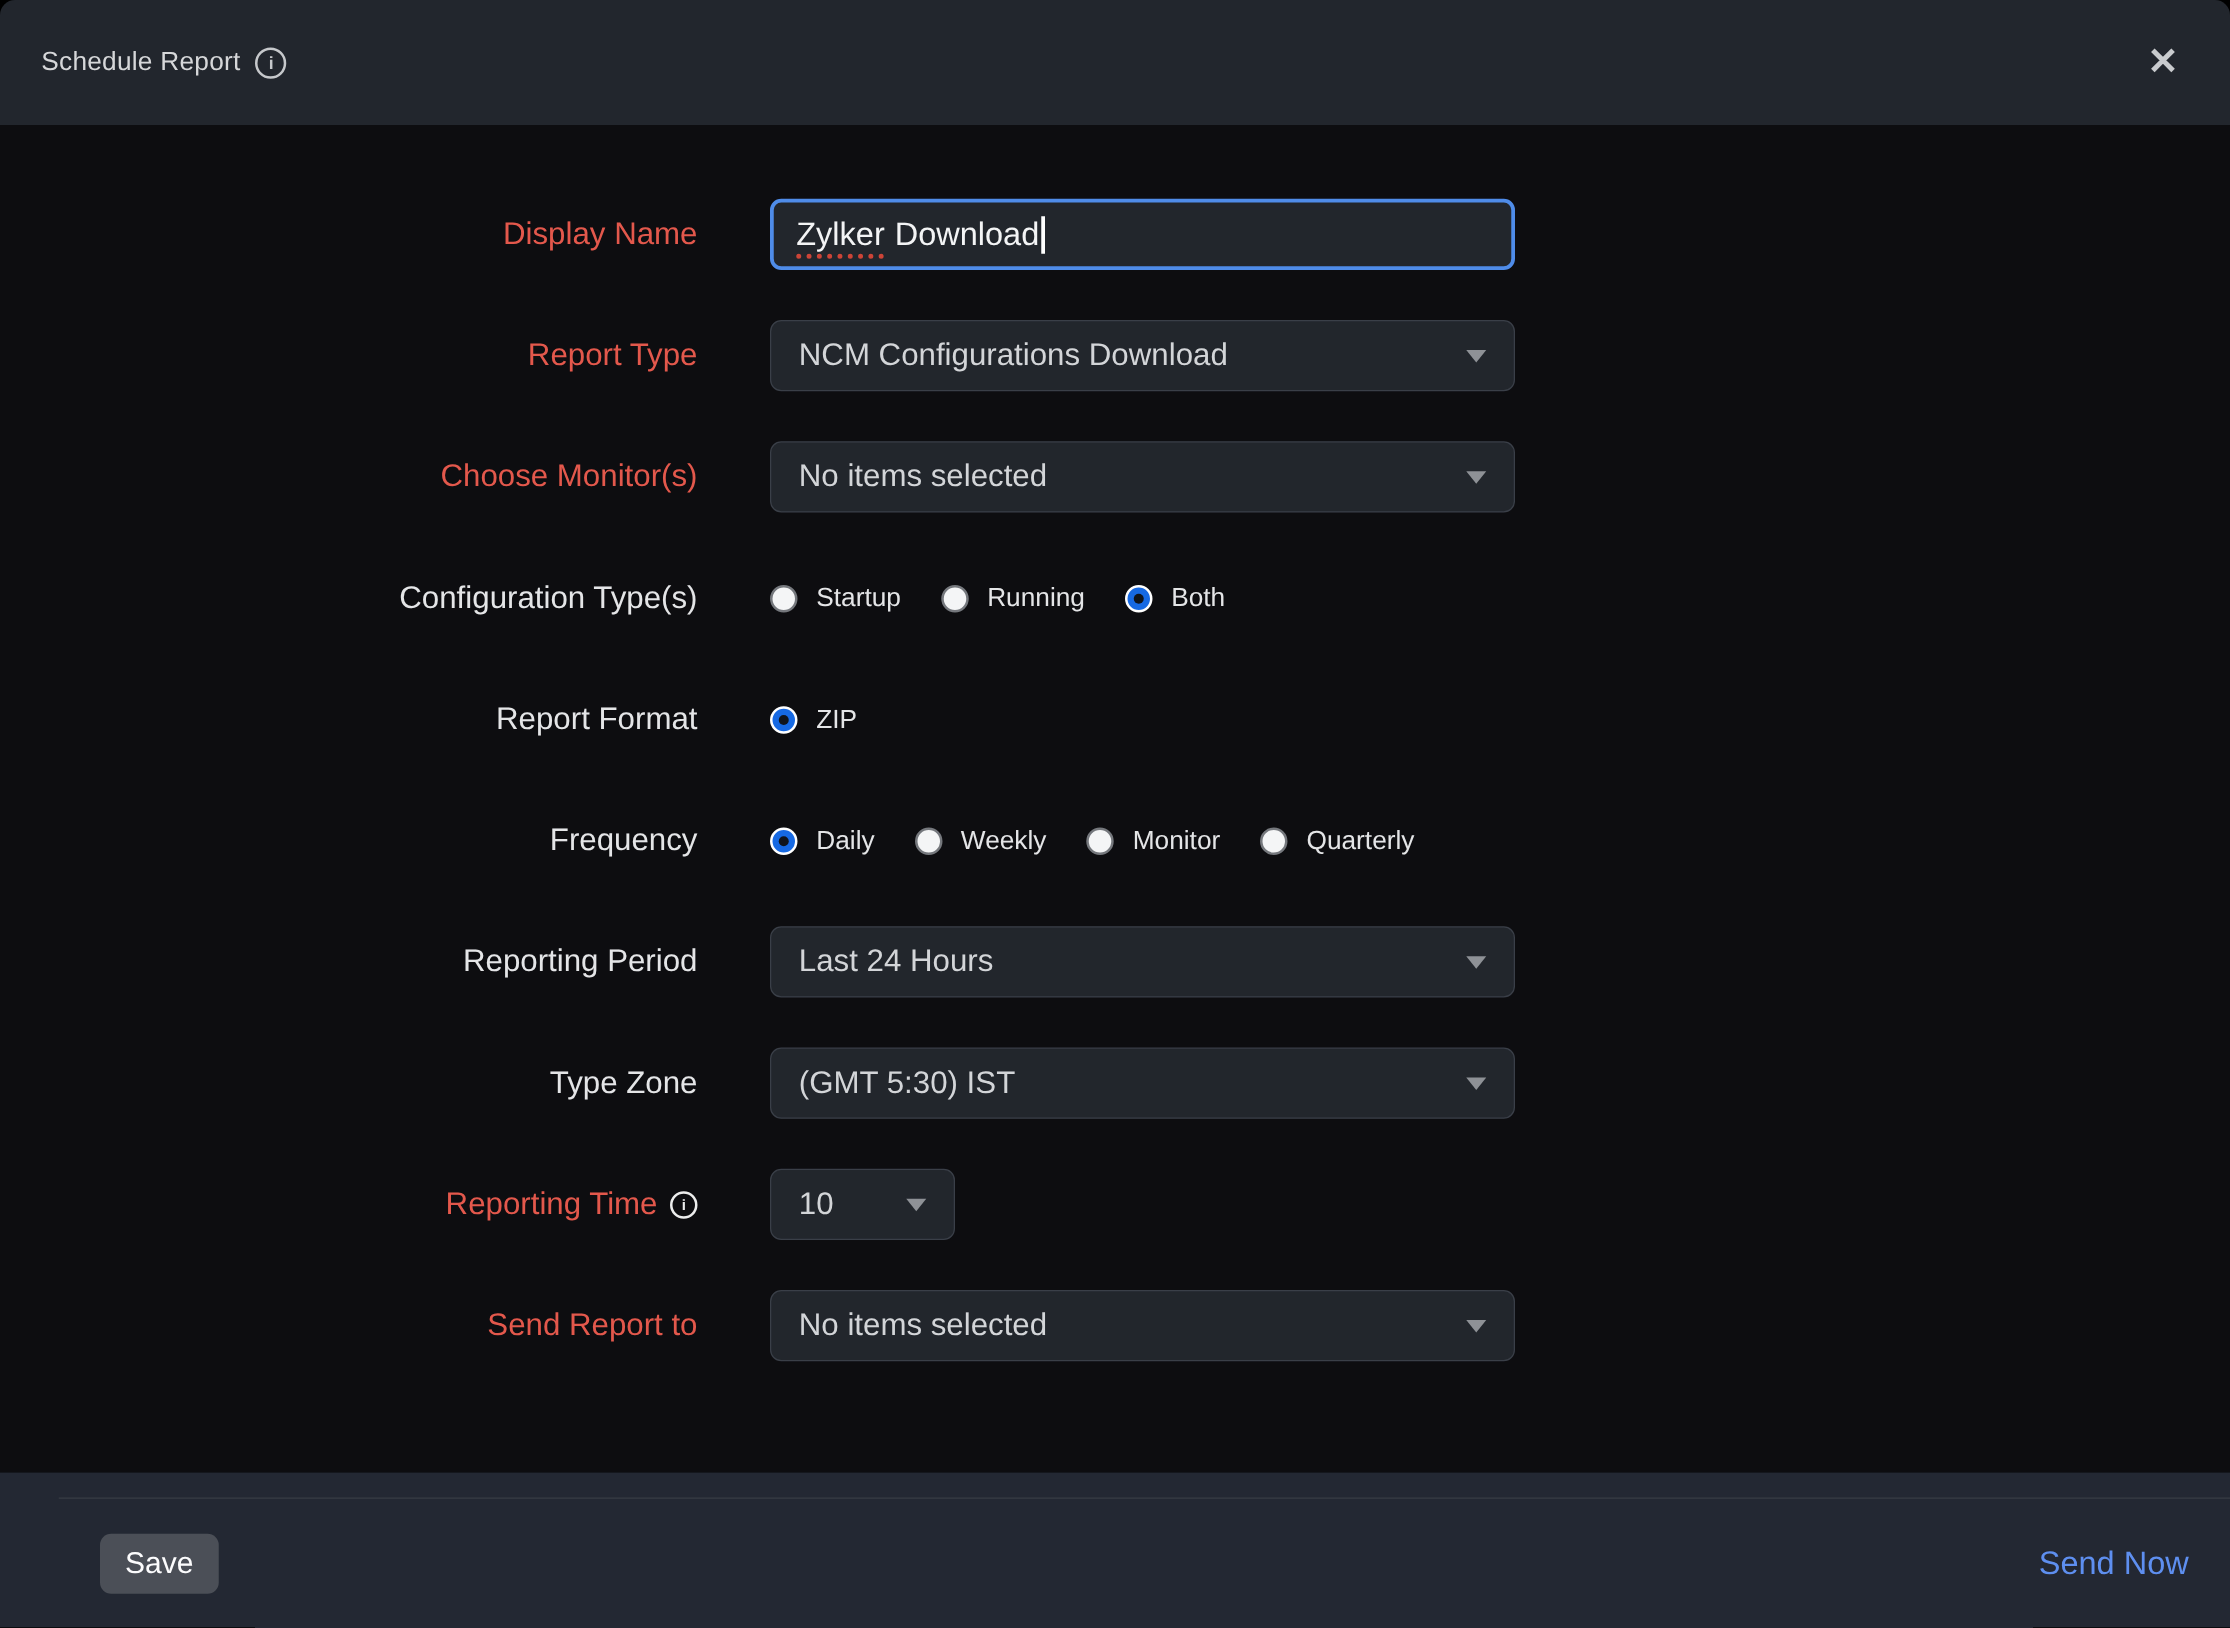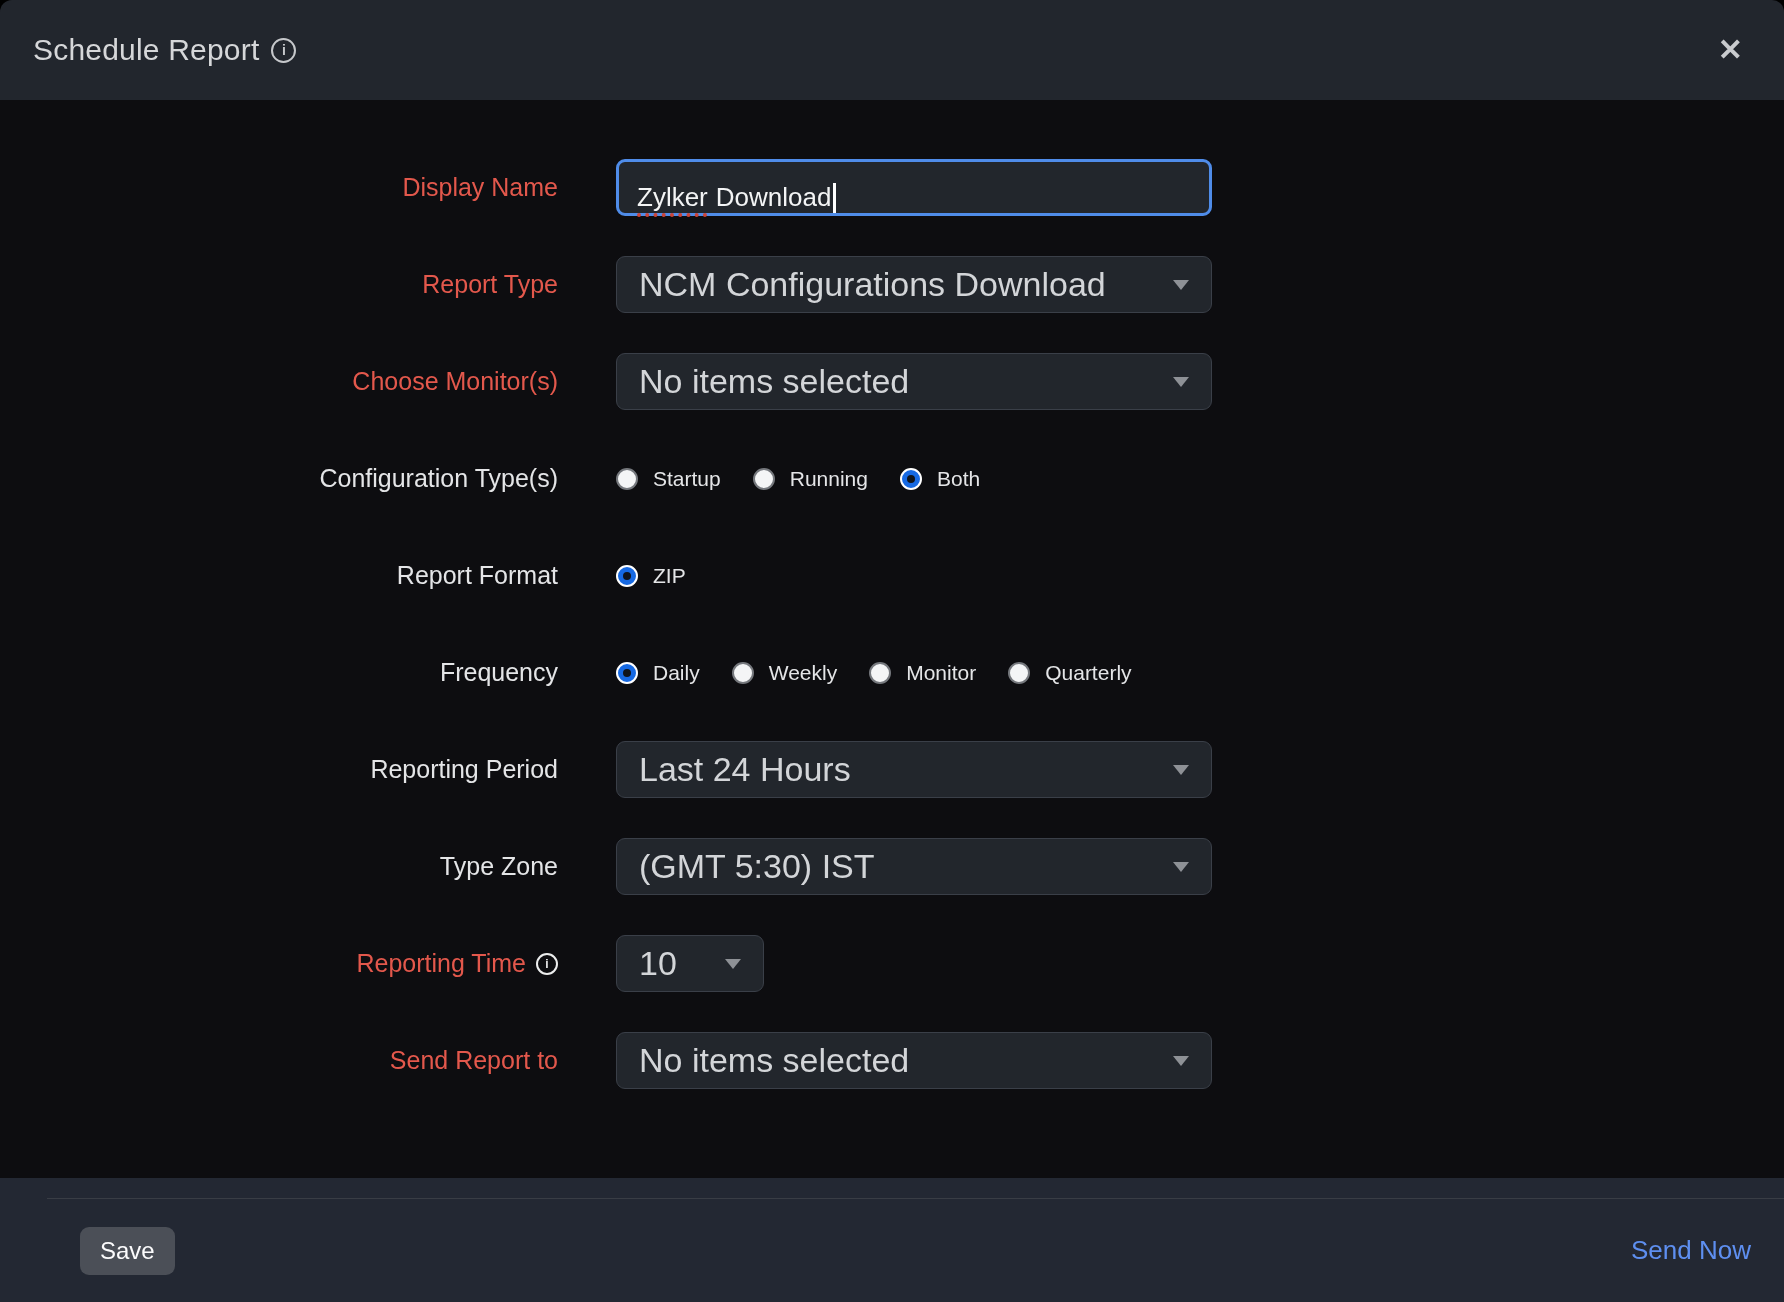--- a/index.html
+++ b/index.html
@@ -9,21 +9,21 @@
     -webkit-font-smoothing:antialiased;
   }
   .modal { width:1784px; height:1302px; display:flex; flex-direction:column; }
 
   
   .modal-header {
     height:100px; background:#22262d; border-radius:12px 12px 0 0;
     display:flex; align-items:center; padding:0 33px; box-sizing:border-box;
     flex:0 0 auto;
   }
-  .modal-title { color:#d6d7d9; font-size:30px; letter-spacing:.2px; }
+  .modal-title { color:#d6d7d9; font-size:21px; letter-spacing:.2px; }
   .info-circle {
     display:inline-flex; align-items:center; justify-content:center;
     width:21px; height:21px; border:2px solid #c6c8cb; border-radius:50%;
     color:#c6c8cb; font-size:14px; font-weight:bold; margin-left:12px;
     line-height:1;
   }
   .info-circle.small { width:18px; height:18px; border-width:2px; font-size:12px; margin-left:10px; border-color:#eceded; color:#eceded; }
   .close-btn {
     margin-left:auto; color:#c9cbce; font-size:30px; font-weight:bold;
     cursor:pointer; padding:4px 8px; line-height:1;
@@ -40,30 +40,30 @@
   }
   .label-col.required { color:#e3584c; }
   .field-col { margin-left:58px; display:flex; align-items:center; }
 
   .select-box {
     width:596px; height:57px; box-sizing:border-box; background:#22262c;
     border:1px solid #3a3f48; border-radius:9px; display:flex; align-items:center;
     padding:0 22px; position:relative; cursor:pointer;
   }
   .select-box.small { width:148px; }
-  .select-value { color:#d3d5d8; font-size:34px; white-space:nowrap; overflow:hidden; }
+  .select-value { color:#d3d5d8; font-size:25px; white-space:nowrap; overflow:hidden; }
   .dd-arrow {
     position:absolute; right:22px; top:50%; margin-top:-5px;
     width:0; height:0; border-left:8px solid transparent; border-right:8px solid transparent;
     border-top:10px solid #8e9196;
   }
 
   .text-input {
     width:596px; height:57px; box-sizing:border-box; background:#22262c;
-    border:3px solid #4f8ce9; border-radius:9px; display:flex; align-items:flex-end;
+    border:3px solid #4f8ce9; border-radius:9px; display:flex; align-items:center;
     padding:0 18px; cursor:text;
   }
   .text-input .word { color:#f3f4f5; font-size:26px; }
   .text-input .misspelled {
     margin-right:8px;
     text-decoration:underline; text-decoration-style:dotted;
     text-decoration-color:#cc4437; text-decoration-thickness:3.5px;
     text-underline-offset:7px;
   }
   .caret { display:inline-block; width:2.5px; height:30px; background:#ffffff; margin-left:2px; }

